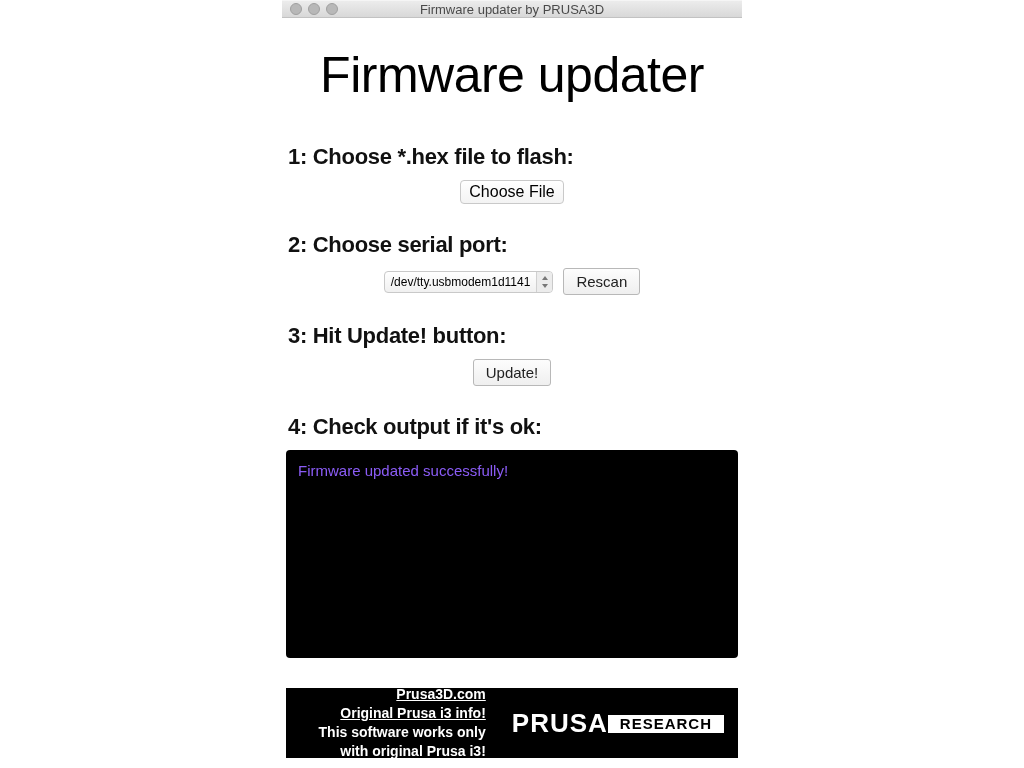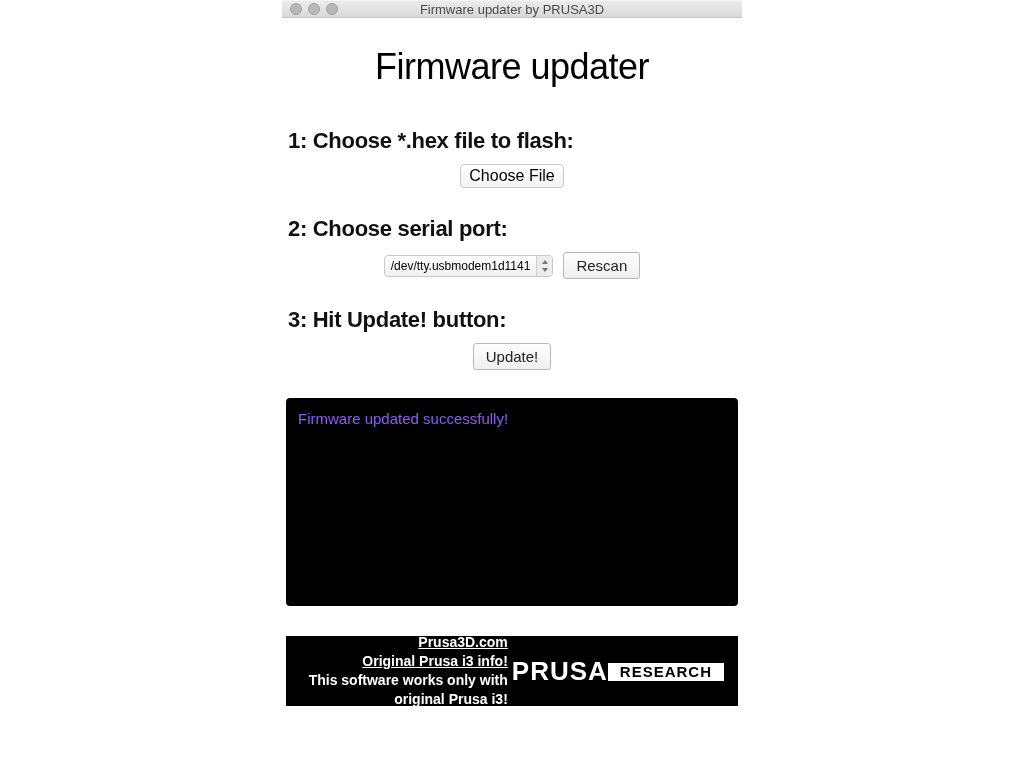--- a/index.html
+++ b/index.html
@@ -45,21 +45,21 @@
     left: 0; right: 0;
     text-align: center;
     font-size: 13px;
     color: #4a4a4a;
     pointer-events: none;
   }
   .content {
     padding: 0 4px 0 4px;
   }
   h1.page-title {
-    font-size: 36px;
+    font-size: 50px;
     font-weight: 500;
     text-align: center;
     margin: 28px 0 40px 0;
     letter-spacing: -0.5px;
   }
   .step-label {
     font-size: 22px;
     font-weight: 600;
     margin: 0 0 10px 2px;
     color: #111;
@@ -130,21 +130,21 @@
     font-size: 15px;
   }
   .footer {
     background: #000;
     color: #fff;
     width: 452px;
     height: 70px;
     display: flex;
     align-items: center;
     justify-content: flex-end;
-    gap: 4px;
+    gap: 26px;
     padding: 0 14px;
   }
   .footer-text {
     text-align: right;
     font-size: 14px;
     font-weight: 600;
     line-height: 1.35;
   }
   .footer-text a {
     color: #fff;
@@ -207,20 +207,21 @@
         </span>
       </div>
       <button class="btn">Rescan</button>
     </div>
 
     <div class="step-label">3: Hit Update! button:</div>
     <div class="step-body">
       <button class="btn">Update!</button>
     </div>
 
+    <div class="step-label">4: Check output if it's ok:</div>
     <div class="console">
       <div class="console-line">Firmware updated successfully!</div>
     </div>
 
     <div class="footer">
       <div class="footer-text">
         <a href="#">Prusa3D.com</a><br>
         <a href="#">Original Prusa i3 info!</a><br>
         <span class="noline">This software works only with original Prusa i3!</span>
       </div>

